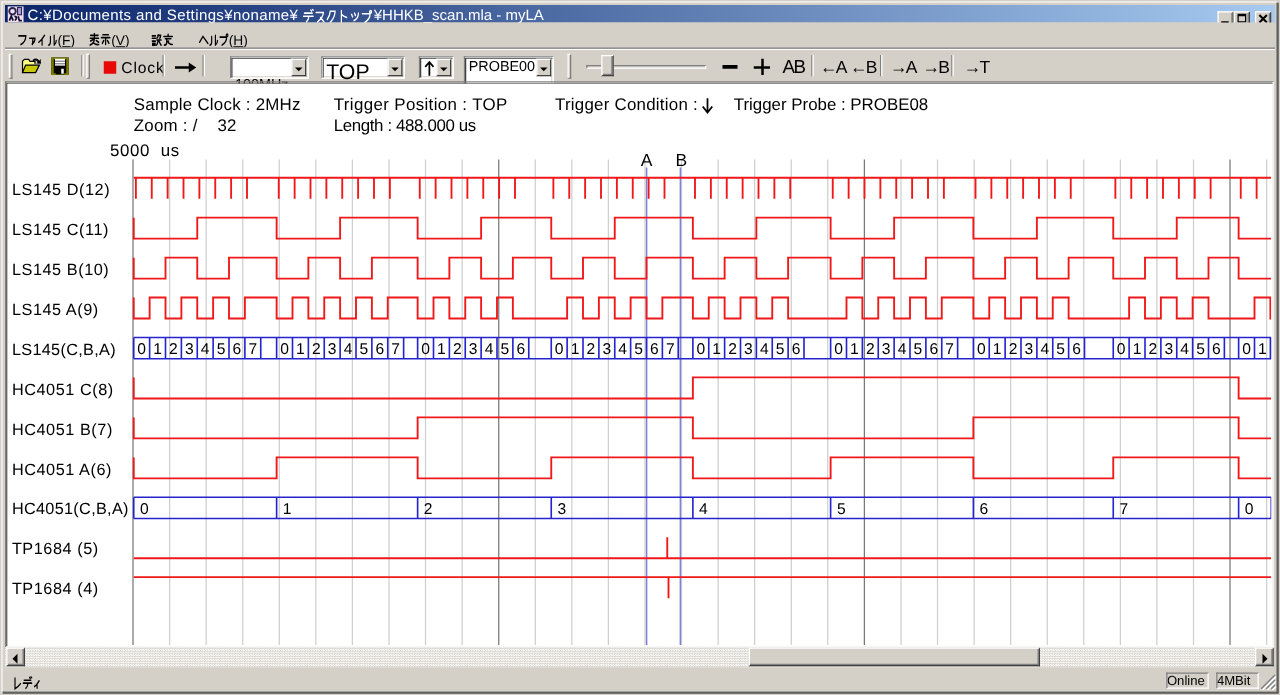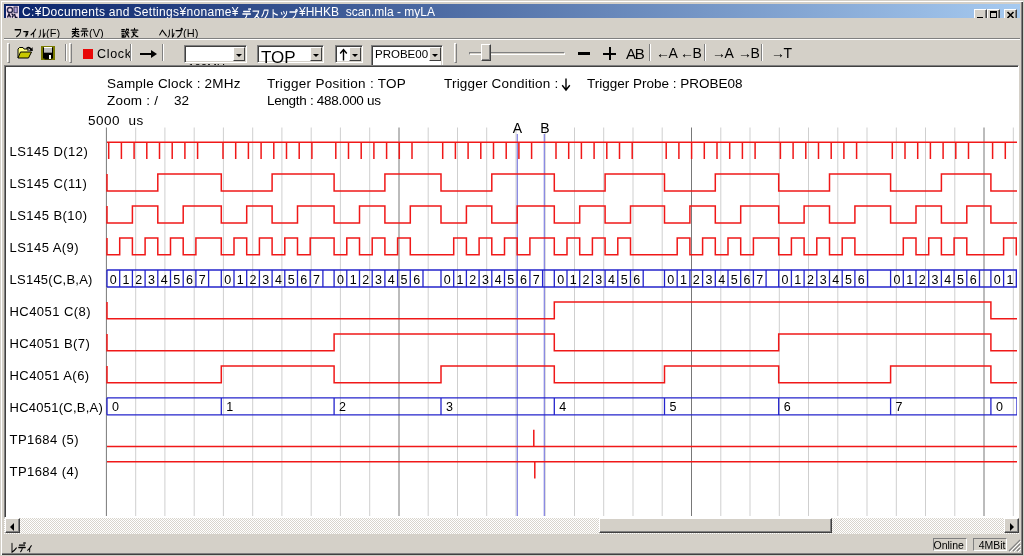--- a/index.html
+++ b/index.html
@@ -303,18 +303,18 @@
           <path d="M3 1.5V11Q6.5 9.5 9.5 6.5" stroke="#000" stroke-width="1.42" fill="none" stroke-linecap="round"></path>
         </g>
         <g transform="translate(8 0) scale(0.667 0.917)">
           <path d="M2 3.5H10M1 6H11M6.5 6Q6.5 8.5 4 10.5M8.5 1L9.3 1.8M10.2 0.4L11 1.2" stroke="#000" stroke-width="1.42" fill="none" stroke-linecap="round"></path>
         </g>
         <g transform="translate(16 0) scale(0.667 0.917)">
           <path d="M8 4Q5.5 7.5 2.5 9M5.5 6.5V10.5" stroke="#000" stroke-width="1.42" fill="none" stroke-linecap="round"></path>
         </g>
       </svg></span>
   <div class="abs" style="left:928.5px;top:3.5px;width:34.5px;height:13px;border:1px solid;border-color:#808080 #fff #fff #808080;font-size:10.5px;line-height:12px;text-align:left;overflow:hidden">Online</div>
-  <div class="abs" style="left:968.5px;top:3.5px;width:34px;height:13px;border:1px solid;border-color:#808080 #fff #fff #808080;font-size:10.5px;line-height:12px;text-align:right;overflow:hidden">4MBit</div>
+  <div class="abs" style="left:968.5px;top:3.5px;width:34px;height:13px;border:1px solid;border-color:#808080 #fff #fff #808080;font-size:10.5px;line-height:12px;text-align:left;overflow:hidden">4MBit</div>
   <svg class="abs" style="left:1004px;top:5px" width="13" height="13" viewBox="0 0 13 13">
     <path d="M12 1 L1 12 M12 5 L5 12 M12 9 L9 12" stroke="#808080" stroke-width="1.2"></path>
     <path d="M13 2 L2 13 M13 6 L6 13 M13 10 L10 13" stroke="#fff" stroke-width="1"></path>
   </svg>
 </div>
 
 </body></html>

